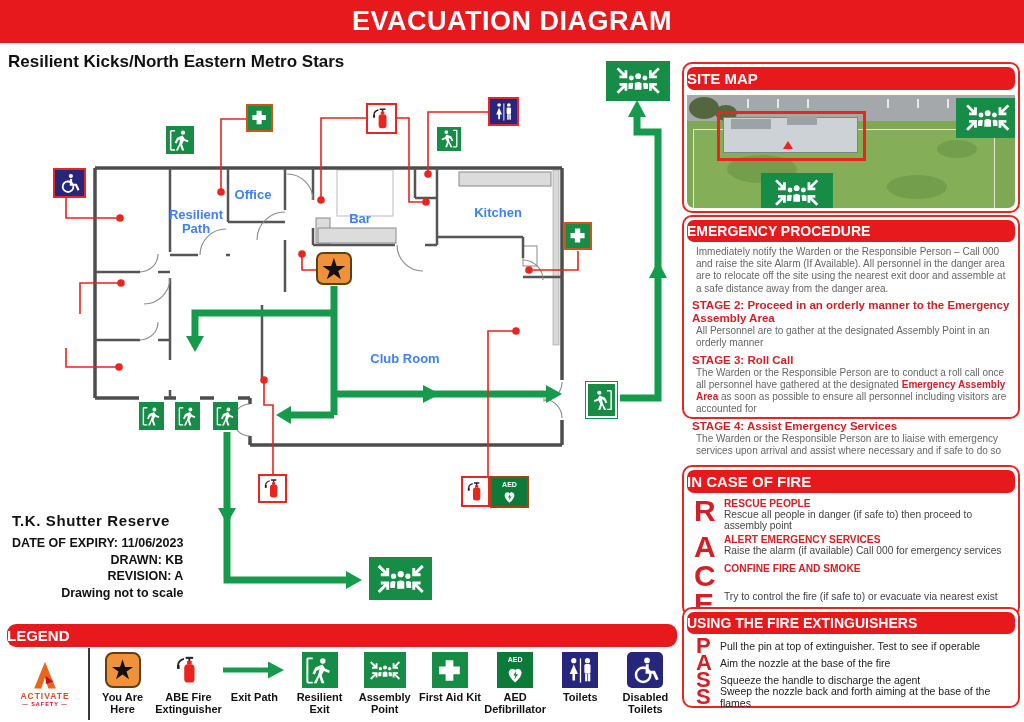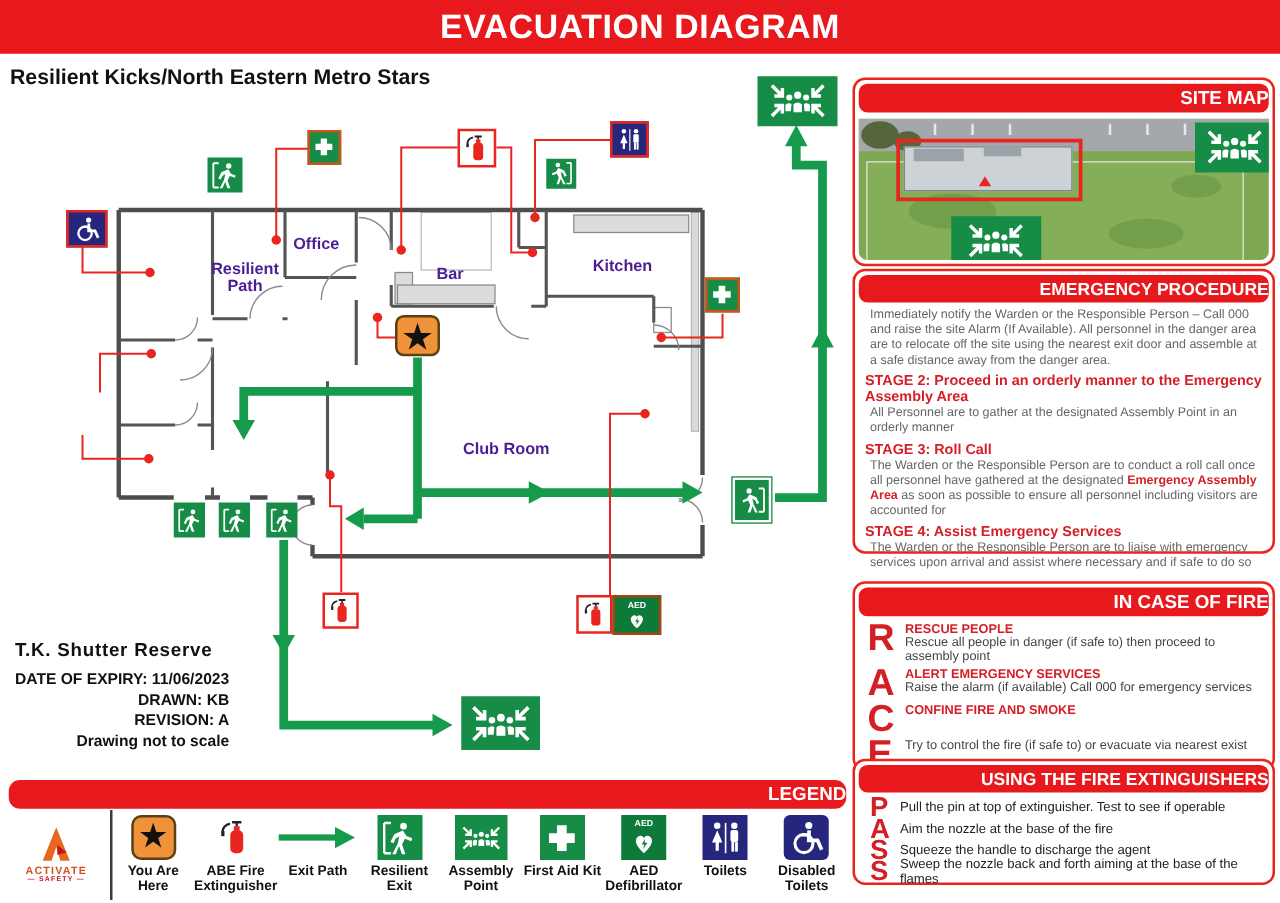--- a/index.html
+++ b/index.html
@@ -8,21 +8,21 @@
   .abs{position:absolute;}
 
   
   #banner{left:0;top:0;width:1024px;height:43px;background:#e8191d;
           display:flex;align-items:center;justify-content:center;}
   #banner .t{color:#fff;font-weight:bold;font-size:27px;letter-spacing:.5px;}
   #subtitle{left:8px;top:52px;font-weight:bold;font-size:17px;color:#111;}
 
   
   .sec{border:2px solid #e8251f;border-radius:10px;background:#fff;box-sizing:border-box;}
-  .sec-head{background:#e8191d;color:#fff;font-weight:bold;text-align:right;
+  .sec-head{background:#e8191d;color:#fff;font-weight:bold;text-align:left;
             border-radius:7px;margin:3px;padding:3px 0;}
   
   .stage{padding:1px 8px 3px 8px;}
   .stage-h{color:#d41f26;font-weight:bold;font-size:11.5px;line-height:1.15;}
   .stage-b{color:#666;font-size:10px;line-height:1.22;padding-left:4px;}
   .hl{color:#d41f26;font-weight:bold;}
   
   .race-row{display:flex;padding:2px 8px 1px 10px;align-items:flex-start;}
   .race-letter{color:#d41f26;font-weight:bold;font-size:30px;line-height:.85;width:30px;flex:none;}
   .race-body{font-size:10.2px;}
@@ -44,21 +44,21 @@
   .patch{position:absolute;border-radius:50%;background:#6f9a4a;opacity:.8;}
   .bld-outline{position:absolute;border:3px solid #e8251f;background:transparent;}
   .bld{position:absolute;background:#ccd2d6;border:1px solid #7d858a;}
   .bld-roof{position:absolute;background:#9aa3a8;}
   .bld-marker{position:absolute;width:0;height:0;border-left:5px solid transparent;
          border-right:5px solid transparent;border-bottom:8px solid #e8251f;}
 
   
   #plan{left:0;top:60px;width:680px;height:560px;}
   .room-label{position:absolute;transform:translateX(-50%);font-weight:bold;font-size:13px;
-              color:#4c1d95;text-align:center;line-height:1.05;}
+              color:#3b82f6;text-align:center;line-height:1.05;}
   .picon{position:absolute;box-sizing:border-box;display:flex;align-items:center;
          justify-content:center;}
   .picon svg{width:88%;height:88%;}
   .sign-green{background:#178c46;border:2px solid #fff;outline:1px solid #178c46;}
   .sign-green-plain{background:#178c46;}
   .sign-navy{background:#26267d;border:2px solid #e8251f;}
   .sign-white{background:#fff;border:2px solid #e8251f;}
   .sign-cross{background:#178c46;border:2px solid #cf541c;}
   .sign-aed{background:#0d7a3a;border:2px solid #a84214;display:flex;flex-direction:column;}
   .aed-t{color:#fff;font-weight:bold;font-size:7px;line-height:1;margin-top:1px;}
@@ -377,21 +377,21 @@
           </svg>
         </div>
       <div class="picon sign-green-plain" style="left:74px;top:78px;width:72px;height:40px;">
           <svg>
             <use href="#sym-assembly"></use>
           </svg>
         </div>
     </div>
   </div>
 
-  <div class="sec abs" style="left:682px;top:215px;width:338px;height:228px;">
+  <div class="sec abs" style="left:682px;top:215px;width:338px;height:204px;">
     <div class="sec-head" style="font-size:14px;">EMERGENCY PROCEDURE</div>
     <div class="stage">
       <div class="stage-b"><span>Immediately notify the Warden or the Responsible Person – Call 000 and raise the site Alarm (If Available). All personnel in the danger area are to relocate off the site using the nearest exit door and assemble at a safe distance away from the danger area.</span><span class="hl"></span><span></span></div>
     </div>
     <div class="stage">
       <div class="stage-h"><span>STAGE 2:</span> <span>Proceed in an orderly manner to the Emergency Assembly Area</span></div>
       <div class="stage-b"><span>All Personnel are to gather at the designated Assembly Point in an orderly manner</span><span class="hl"></span><span></span></div>
     </div>
     <div class="stage">
       <div class="stage-h"><span>STAGE 3:</span> <span>Roll Call</span></div>

